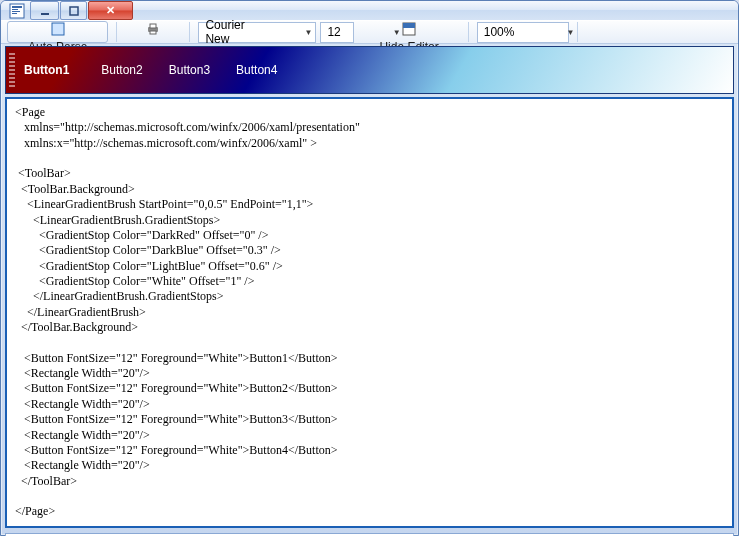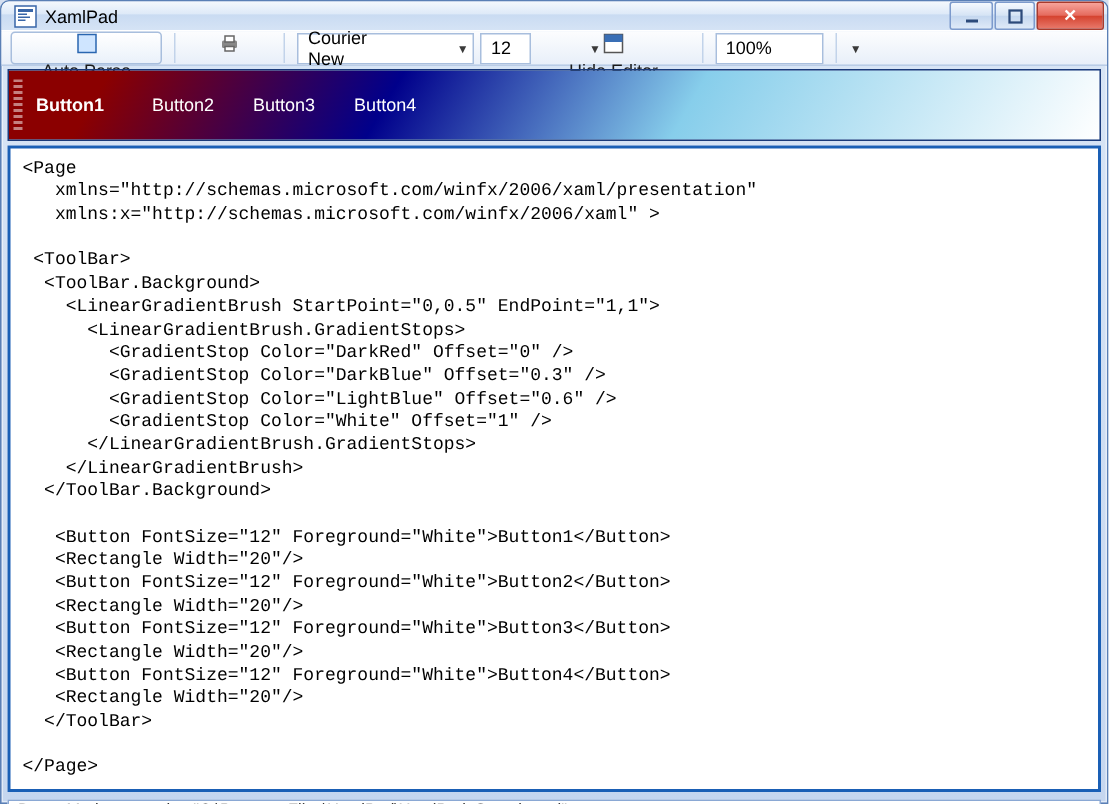--- a/index.html
+++ b/index.html
@@ -88,21 +88,21 @@
   content:""; position:absolute; left:3px; top:6px; bottom:6px; width:6px;
   background: repeating-linear-gradient(to bottom, rgba(255,255,255,0.5) 0 2px, transparent 2px 4px);
 }
 .preview .pbtn { color:#fff; font-size:12px; }
 .preview .pbtn.active { font-weight:bold; text-decoration-line: none; border-bottom:0; padding:3px 6px; }
 .editor-wrap { flex:1; padding:3px 4px; display:flex; }
 .editor {
   flex:1; background:#fff;
   border:2px solid #1a5fb5;
   padding:6px 8px;
-  font-family: Liberation Mono, monospace;
+  font-family: Liberation Serif, serif;
   font-size:12px; color:#000;
   white-space:pre; overflow:hidden;
   line-height:1.28;
 }
 .statusbar {
   margin:2px 4px 4px 4px;
   height:22px; background:#fff;
   border:1px solid #8aa8d4;
   display:flex; align-items:center;
   padding:0 6px; font-size:11px; color:#333;
@@ -114,21 +114,20 @@
 
 <div class="window">
 
   <div class="titlebar">
     <span class="icon">
       <svg width="16" height="16" viewBox="0 0 16 16">
           <rect x="1" y="1" width="14" height="14" fill="#fff" stroke="#3966a8"></rect>
           <path d="M3 3h10v2H3zM3 6h6v1H3zM3 8h8v1H3zM3 10h5v1H3z" fill="#3966a8"></path>
         </svg>
     </span>
-    <span class="title">XamlPad</span>
     <div class="winbtns">
       <div class="winbtn">
           <svg width="10" height="10">
             <rect x="1" y="7" width="8" height="2" fill="#2c4a7a"></rect>
           </svg>
         </div>
       <div class="winbtn max">
           <svg width="10" height="10">
             <rect x="1" y="1" width="8" height="8" fill="none" stroke="#2c4a7a" stroke-width="1.5"></rect>
           </svg>
@@ -170,21 +169,21 @@
     <div class="tbtn">
       <span class="ic">
           <svg width="14" height="14">
             <rect x="1" y="1" width="12" height="12" fill="#fff" stroke="#555"></rect>
             <rect x="1" y="1" width="12" height="5" fill="#3a6fb5"></rect>
           </svg>
         </span>
       <span>Hide Editor</span>
     </div>
     <div class="sep"></div>
-    <div class="combo" style="width:72px">
+    <div class="combo" style="width:92px">
       <span>100%</span>
       <span class="arrow">▼</span>
     </div>
     <div class="sep"></div>
   </div>
 
   <div class="preview-area">
     <div class="preview">
       <span class="pbtn active">Button1</span>
       <span class="pbtn">Button2</span>

